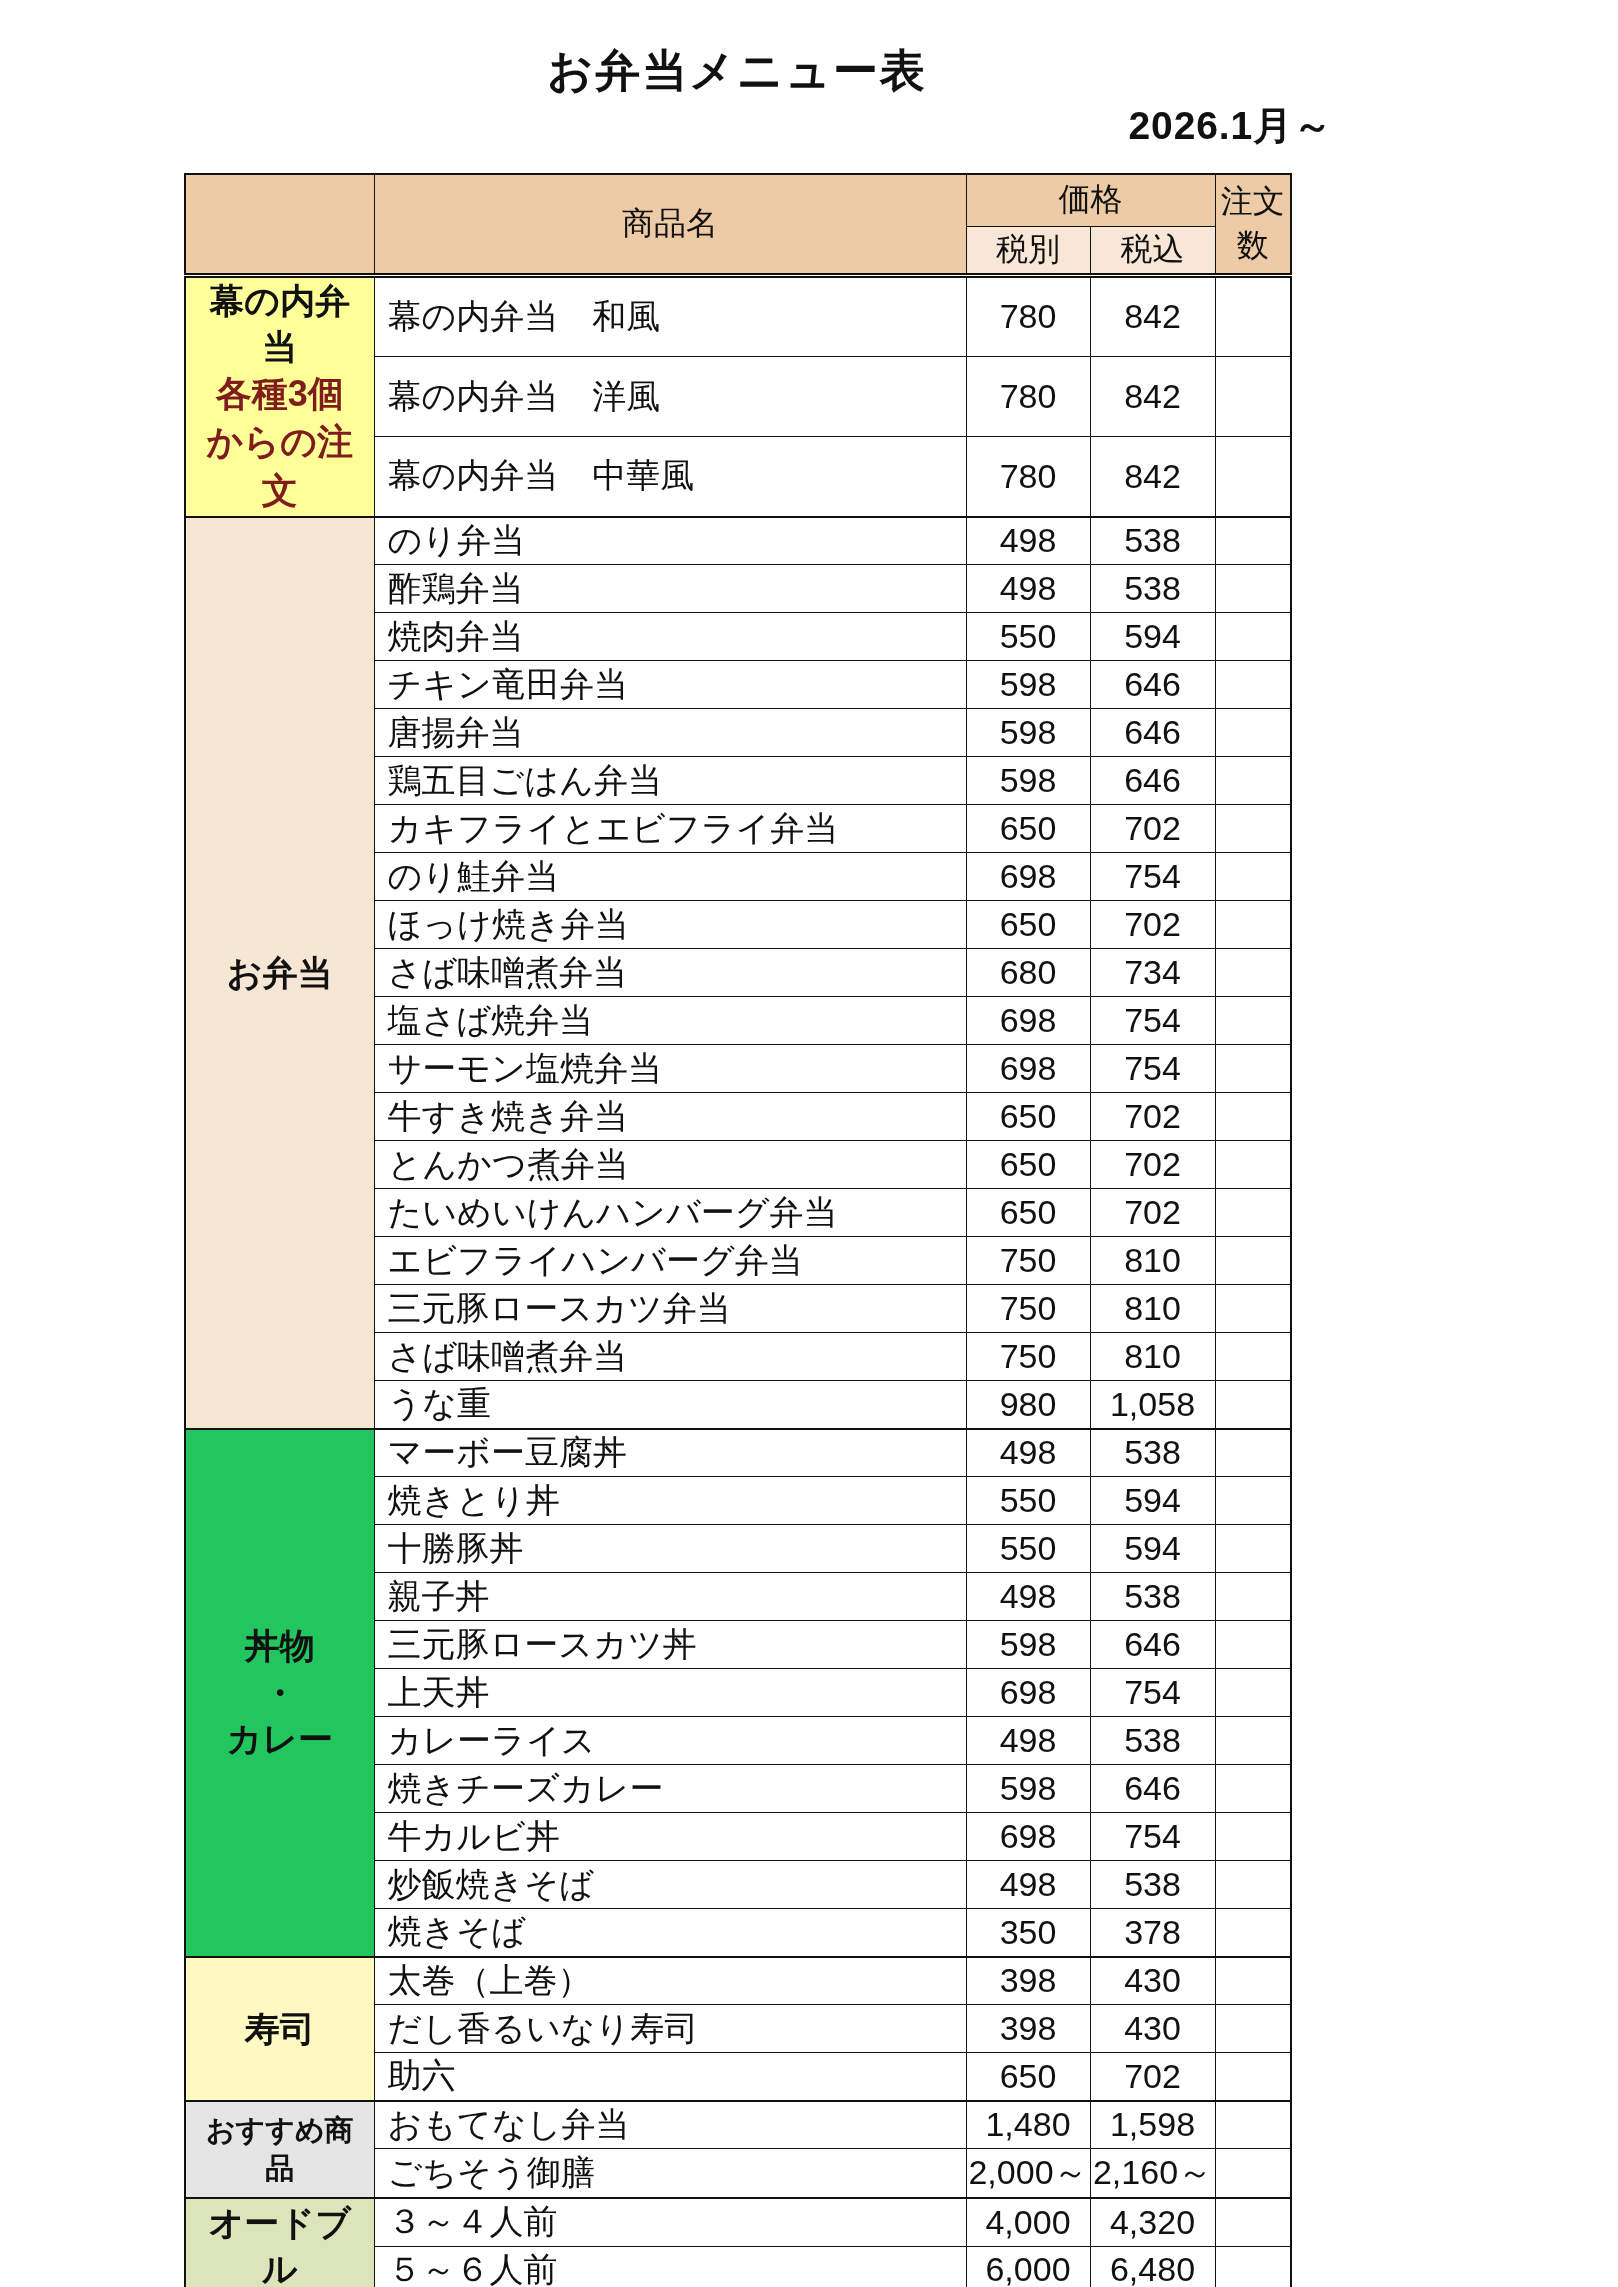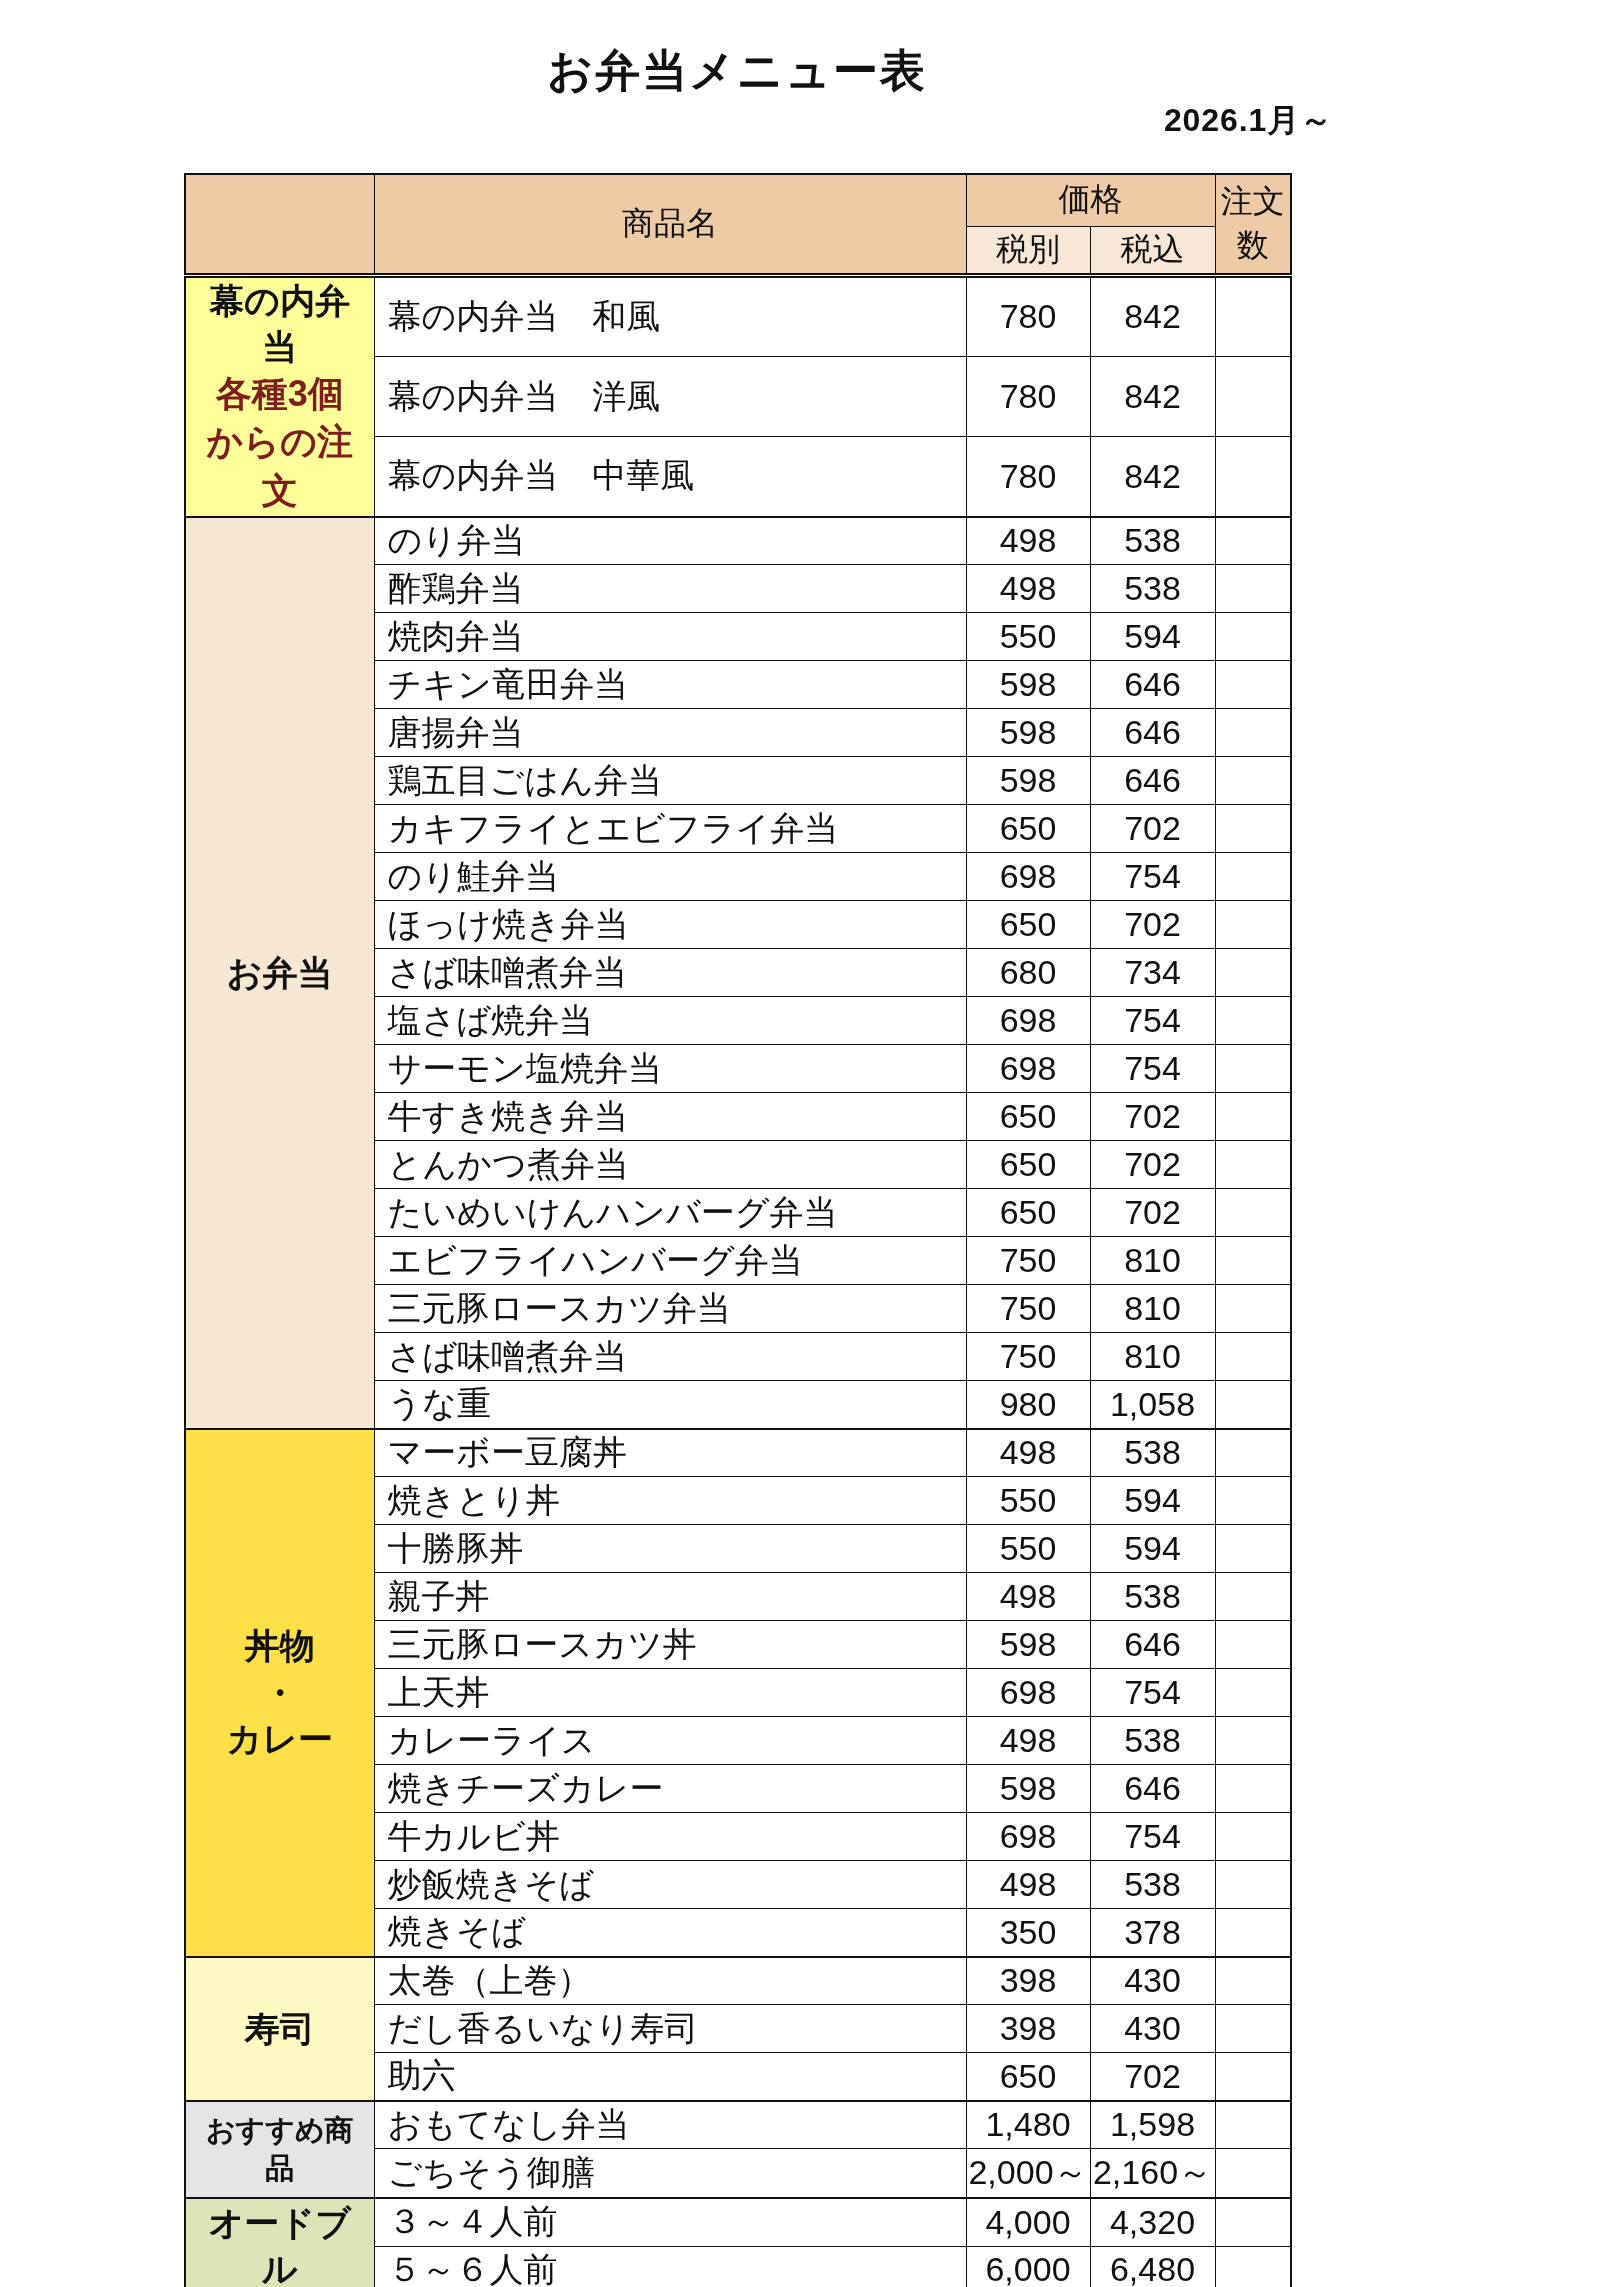--- a/index.html
+++ b/index.html
@@ -7,21 +7,21 @@
     width:1618px;height:2288px;position:relative;
     font-family:"Liberation Sans","DejaVu Sans",sans-serif;
     color:#111;
   }
   .page-title{
     position:absolute;top:41px;left:184px;width:1106px;
     text-align:center;font-size:45px;font-weight:bold;letter-spacing:1.9px;
   }
   .date-note{
     position:absolute;top:99px;right:285px;
-    font-size:32px;font-weight:bold;letter-spacing:0.9px;
+    font-size:39px;font-weight:bold;letter-spacing:0.9px;
   }
   table.menu{
     position:absolute;left:184px;top:173px;width:1106px;
     border-collapse:collapse;table-layout:fixed;
     border:2.8px solid #111;
   }
   th,td{border:1.9px solid #111;overflow:hidden;}
   thead th{
     background:#edcba6;font-weight:normal;font-size:32px;
     text-align:center;vertical-align:middle;
@@ -207,21 +207,21 @@
       </tr>
       <tr>
         <td class="name">うな重</td>
         <td class="price">980</td>
         <td class="price">1,058</td>
         <td class="order"></td>
       </tr>
     </tbody>
     <tbody>
       <tr>
-        <td class="cat" rowspan="11" style="background: #fde047;">
+        <td class="cat" rowspan="11" style="background: #22c55e;">
           <div class="cat-line">丼物</div>
           <div class="cat-line">・</div>
           <div class="cat-line">カレー</div>
         </td>
         <td class="name">マーボー豆腐丼</td>
         <td class="price">498</td>
         <td class="price">538</td>
         <td class="order"></td>
       </tr>
       <tr>

